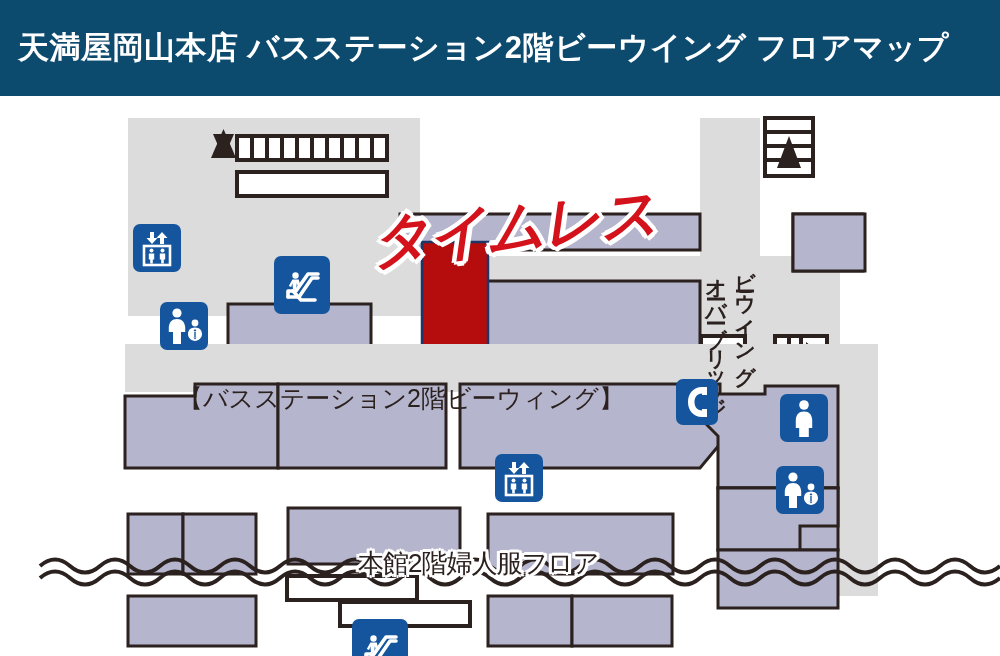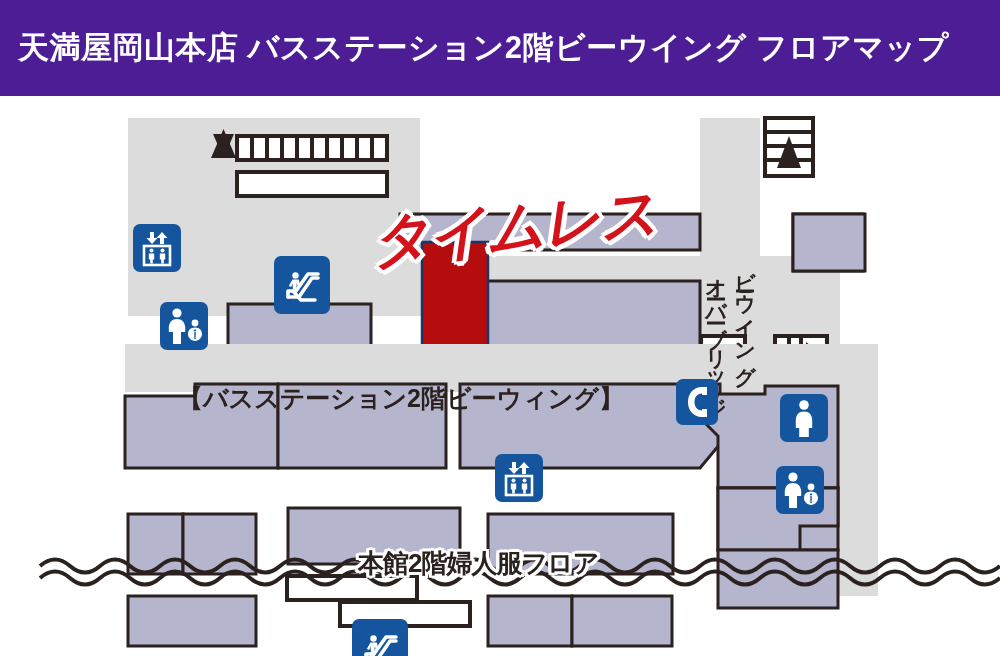--- a/index.html
+++ b/index.html
@@ -3,30 +3,30 @@
 <meta charset="utf-8">
 <style>
   html,body{margin:0;padding:0;background:#ffffff;}
   body{width:1000px;height:656px;overflow:hidden;
        font-family:"Liberation Sans","DejaVu Sans",sans-serif;}
 
   #page{position:relative;width:1000px;height:656px;background:#fff;}
 
   
   #header{position:absolute;left:0;top:0;width:1000px;height:96px;
-          background:#4c1d95;display:flex;align-items:center;}
+          background:#0c4a6e;display:flex;align-items:center;}
   #header-title{color:#ffffff;font-size:31px;font-weight:bold;
                 letter-spacing:0.5px;padding-left:18px;white-space:nowrap;}
 
   
   #map{position:absolute;left:0;top:96px;width:1000px;height:560px;background:#fff;}
   #map svg{display:block;}
 
   
-  .maplabel{position:absolute;color:#2b211f;font-weight:bold;white-space:nowrap;}
+  .maplabel{position:absolute;color:#2b211f;font-weight:normal;white-space:nowrap;}
 
   #label-bus{left:178px;top:286px;font-size:25px;letter-spacing:0px;}
   #label-honkan{left:338px;top:450px;font-size:26px;letter-spacing:-1px;
                 color:#2b211f;
                 -webkit-text-stroke:0px;
                 text-shadow:
                    3px 0 0 #fff,-3px 0 0 #fff,0 3px 0 #fff,0 -3px 0 #fff,
                    2px 2px 0 #fff,-2px 2px 0 #fff,2px -2px 0 #fff,-2px -2px 0 #fff,
                    3px 2px 0 #fff,-3px 2px 0 #fff,3px -2px 0 #fff,-3px -2px 0 #fff; margin-left: 20px;}
 

